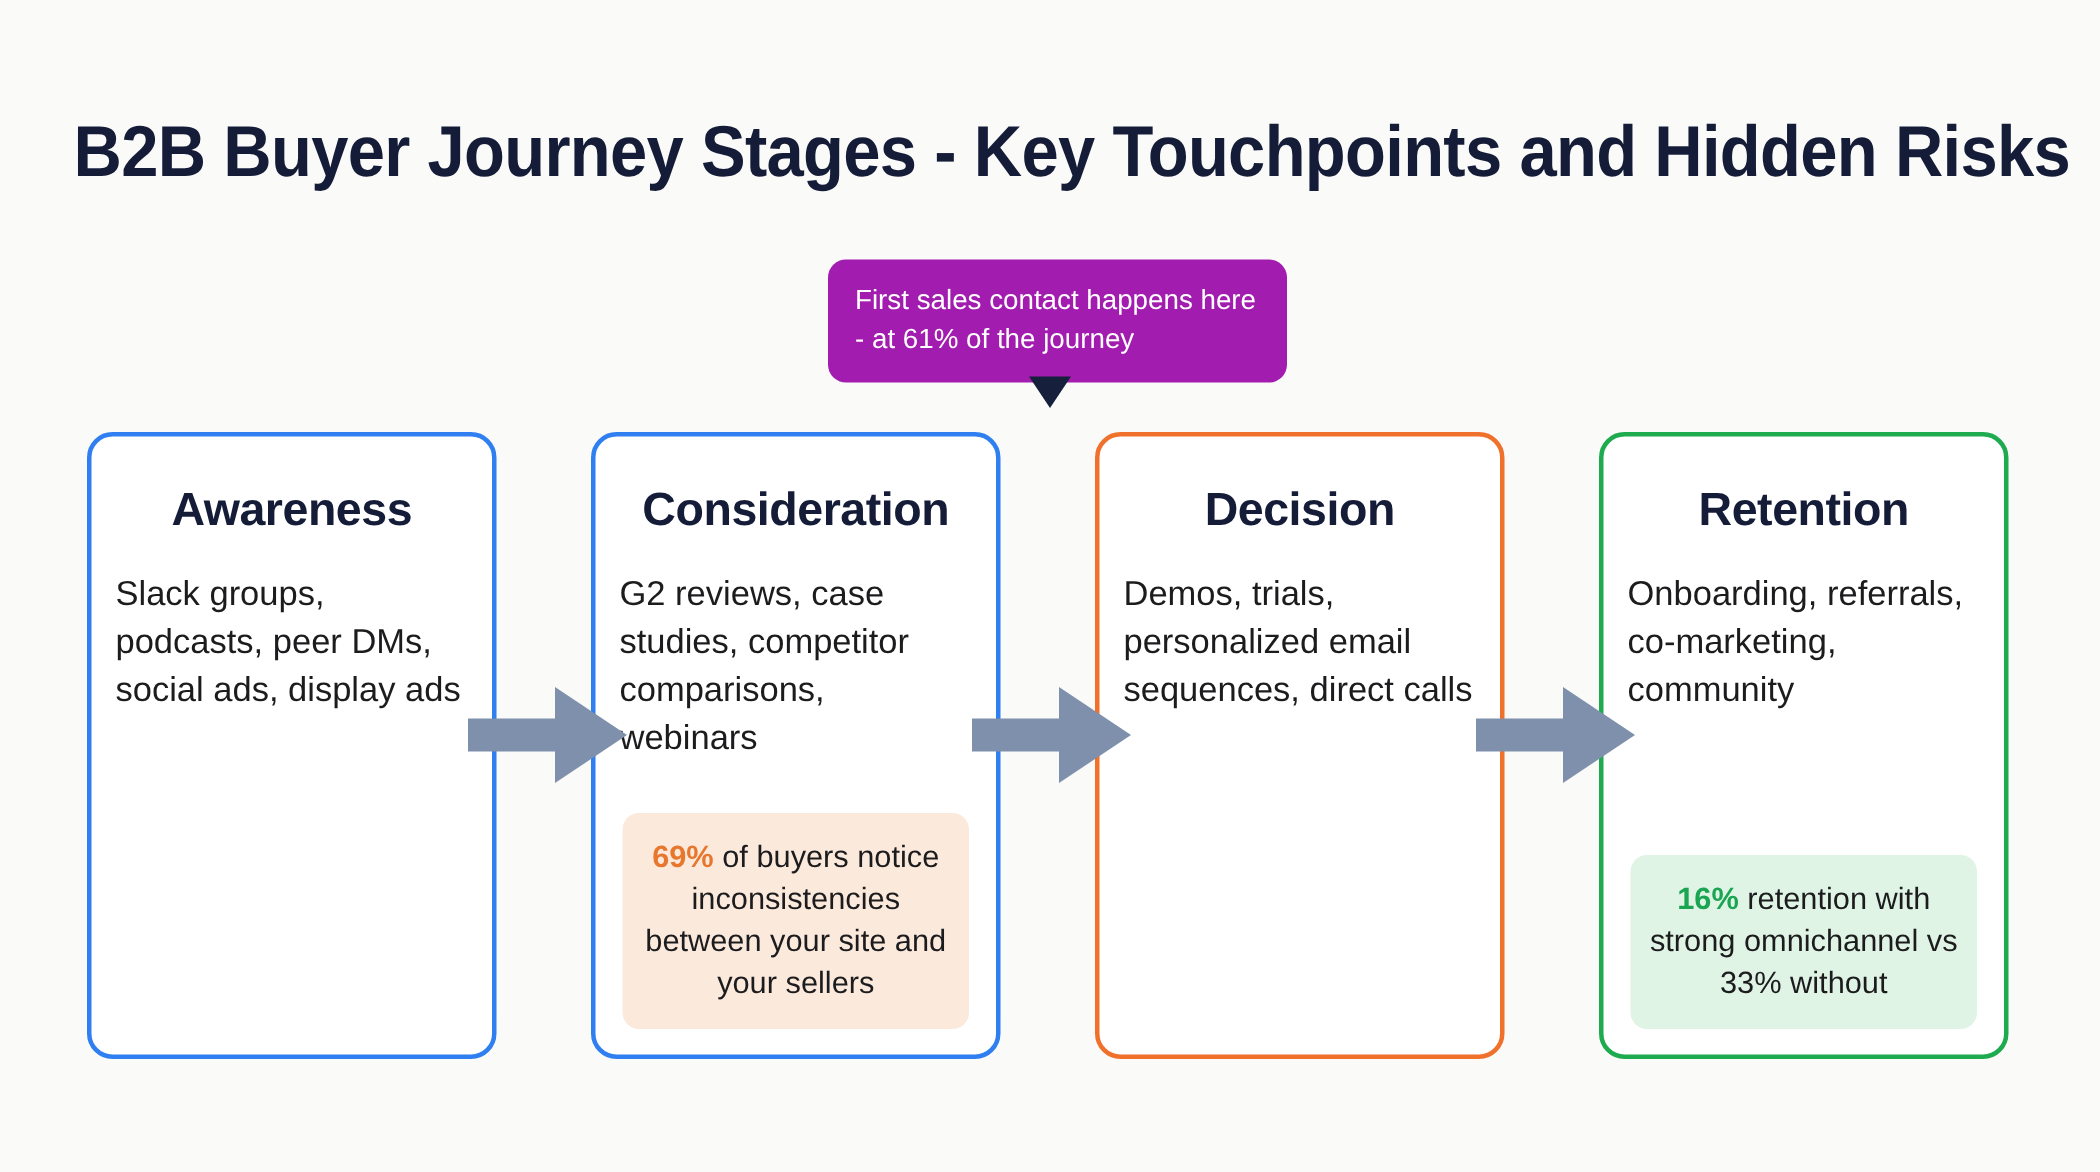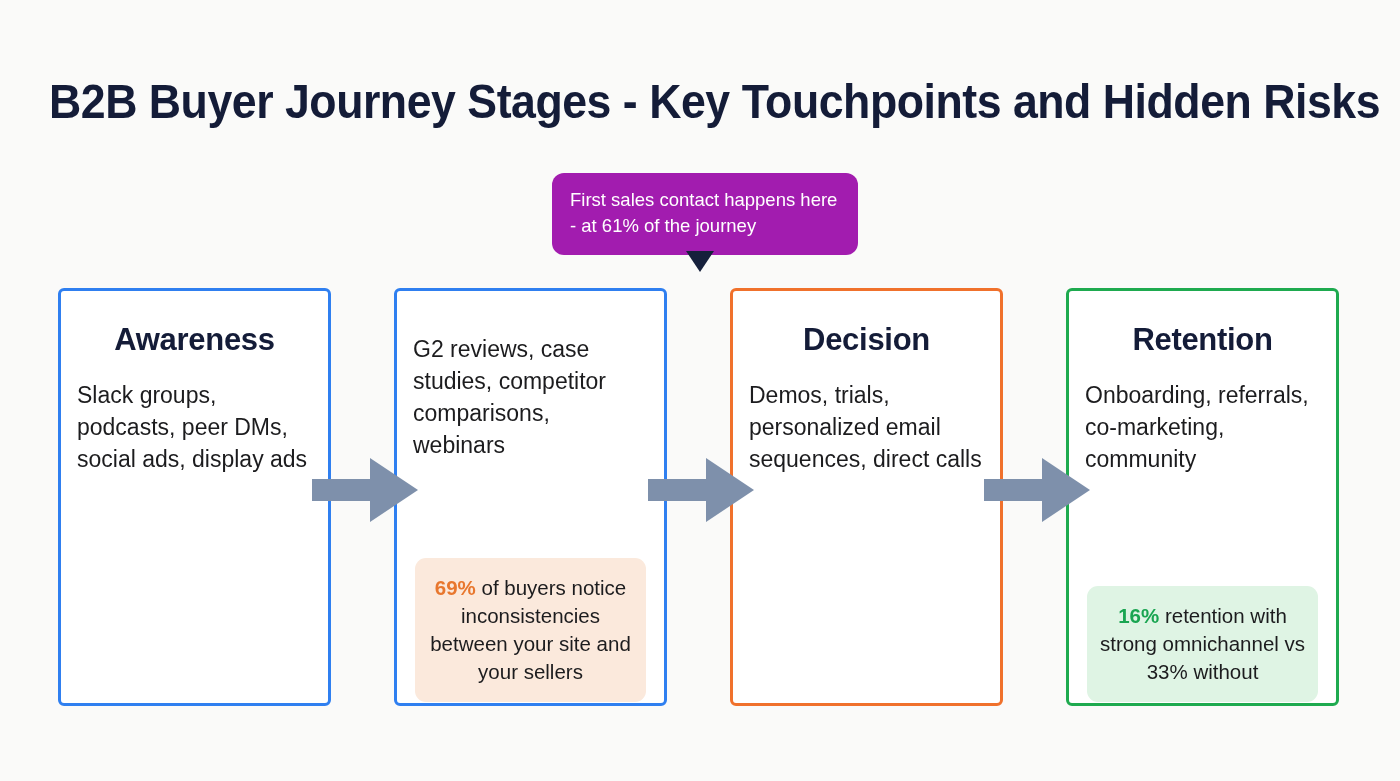--- a/index.html
+++ b/index.html
@@ -65,21 +65,21 @@
   }
 
   
   .stage-card {
     position: absolute;
     top: 288px;
     width: 273px;
     height: 418px;
     box-sizing: border-box;
     background: #ffffff;
-    border-radius: 6px;
+    border-radius: 17px;
     border: 3px solid #2f7ff0;
     padding: 22px 14px 0 14px;
     display: flex;
     flex-direction: column;
     align-items: center;
   }
   .stage-card.c1 { left: 58px;   border-color: #2f7ff0; }
   .stage-card.c2 { left: 394px;  border-color: #2f7ff0; }
   .stage-card.c3 { left: 730px;  border-color: #f0712c; }
   .stage-card.c4 { left: 1066px; border-color: #1eaa4f; }
@@ -100,21 +100,21 @@
     text-align: left;
     margin-top: 20px;
     padding: 0 2px;
   }
 
   
   .stat-box {
     position: absolute;
     left: 18px;
     right: 18px;
-    bottom: 1px;
+    bottom: 17px;
     box-sizing: border-box;
     border-radius: 11px;
     padding: 16px 10px;
     font-size: 20.5px;
     line-height: 28px;
     color: #1c1c1e;
     text-align: center;
   }
   .stat-box.blue   { background: #e3ecfb; }
   .stat-box.peach  { background: #fbe9dc; }
@@ -148,20 +148,21 @@
     <span>First sales contact happens here - at 61% of the journey</span>
   </div>
   <div class="callout-arrow"></div>
 
   <div class="stage-card c1">
     <div class="stage-title">Awareness</div>
     <div class="stage-desc">Slack groups, podcasts, peer DMs, social ads, display ads</div>
   </div>
 
   <div class="stage-card c2">
+    <div class="stage-title">Consideration</div>
     <div class="stage-desc">G2 reviews, case studies, competitor comparisons, webinars</div>
     <div class="stat-box peach">
       <span class="stat-pct orange">69%</span><span> of buyers notice inconsistencies between your site and your sellers</span>
     </div>
   </div>
 
   <div class="stage-card c3">
     <div class="stage-title">Decision</div>
     <div class="stage-desc">Demos, trials, personalized email sequences, direct calls</div>
   </div>

